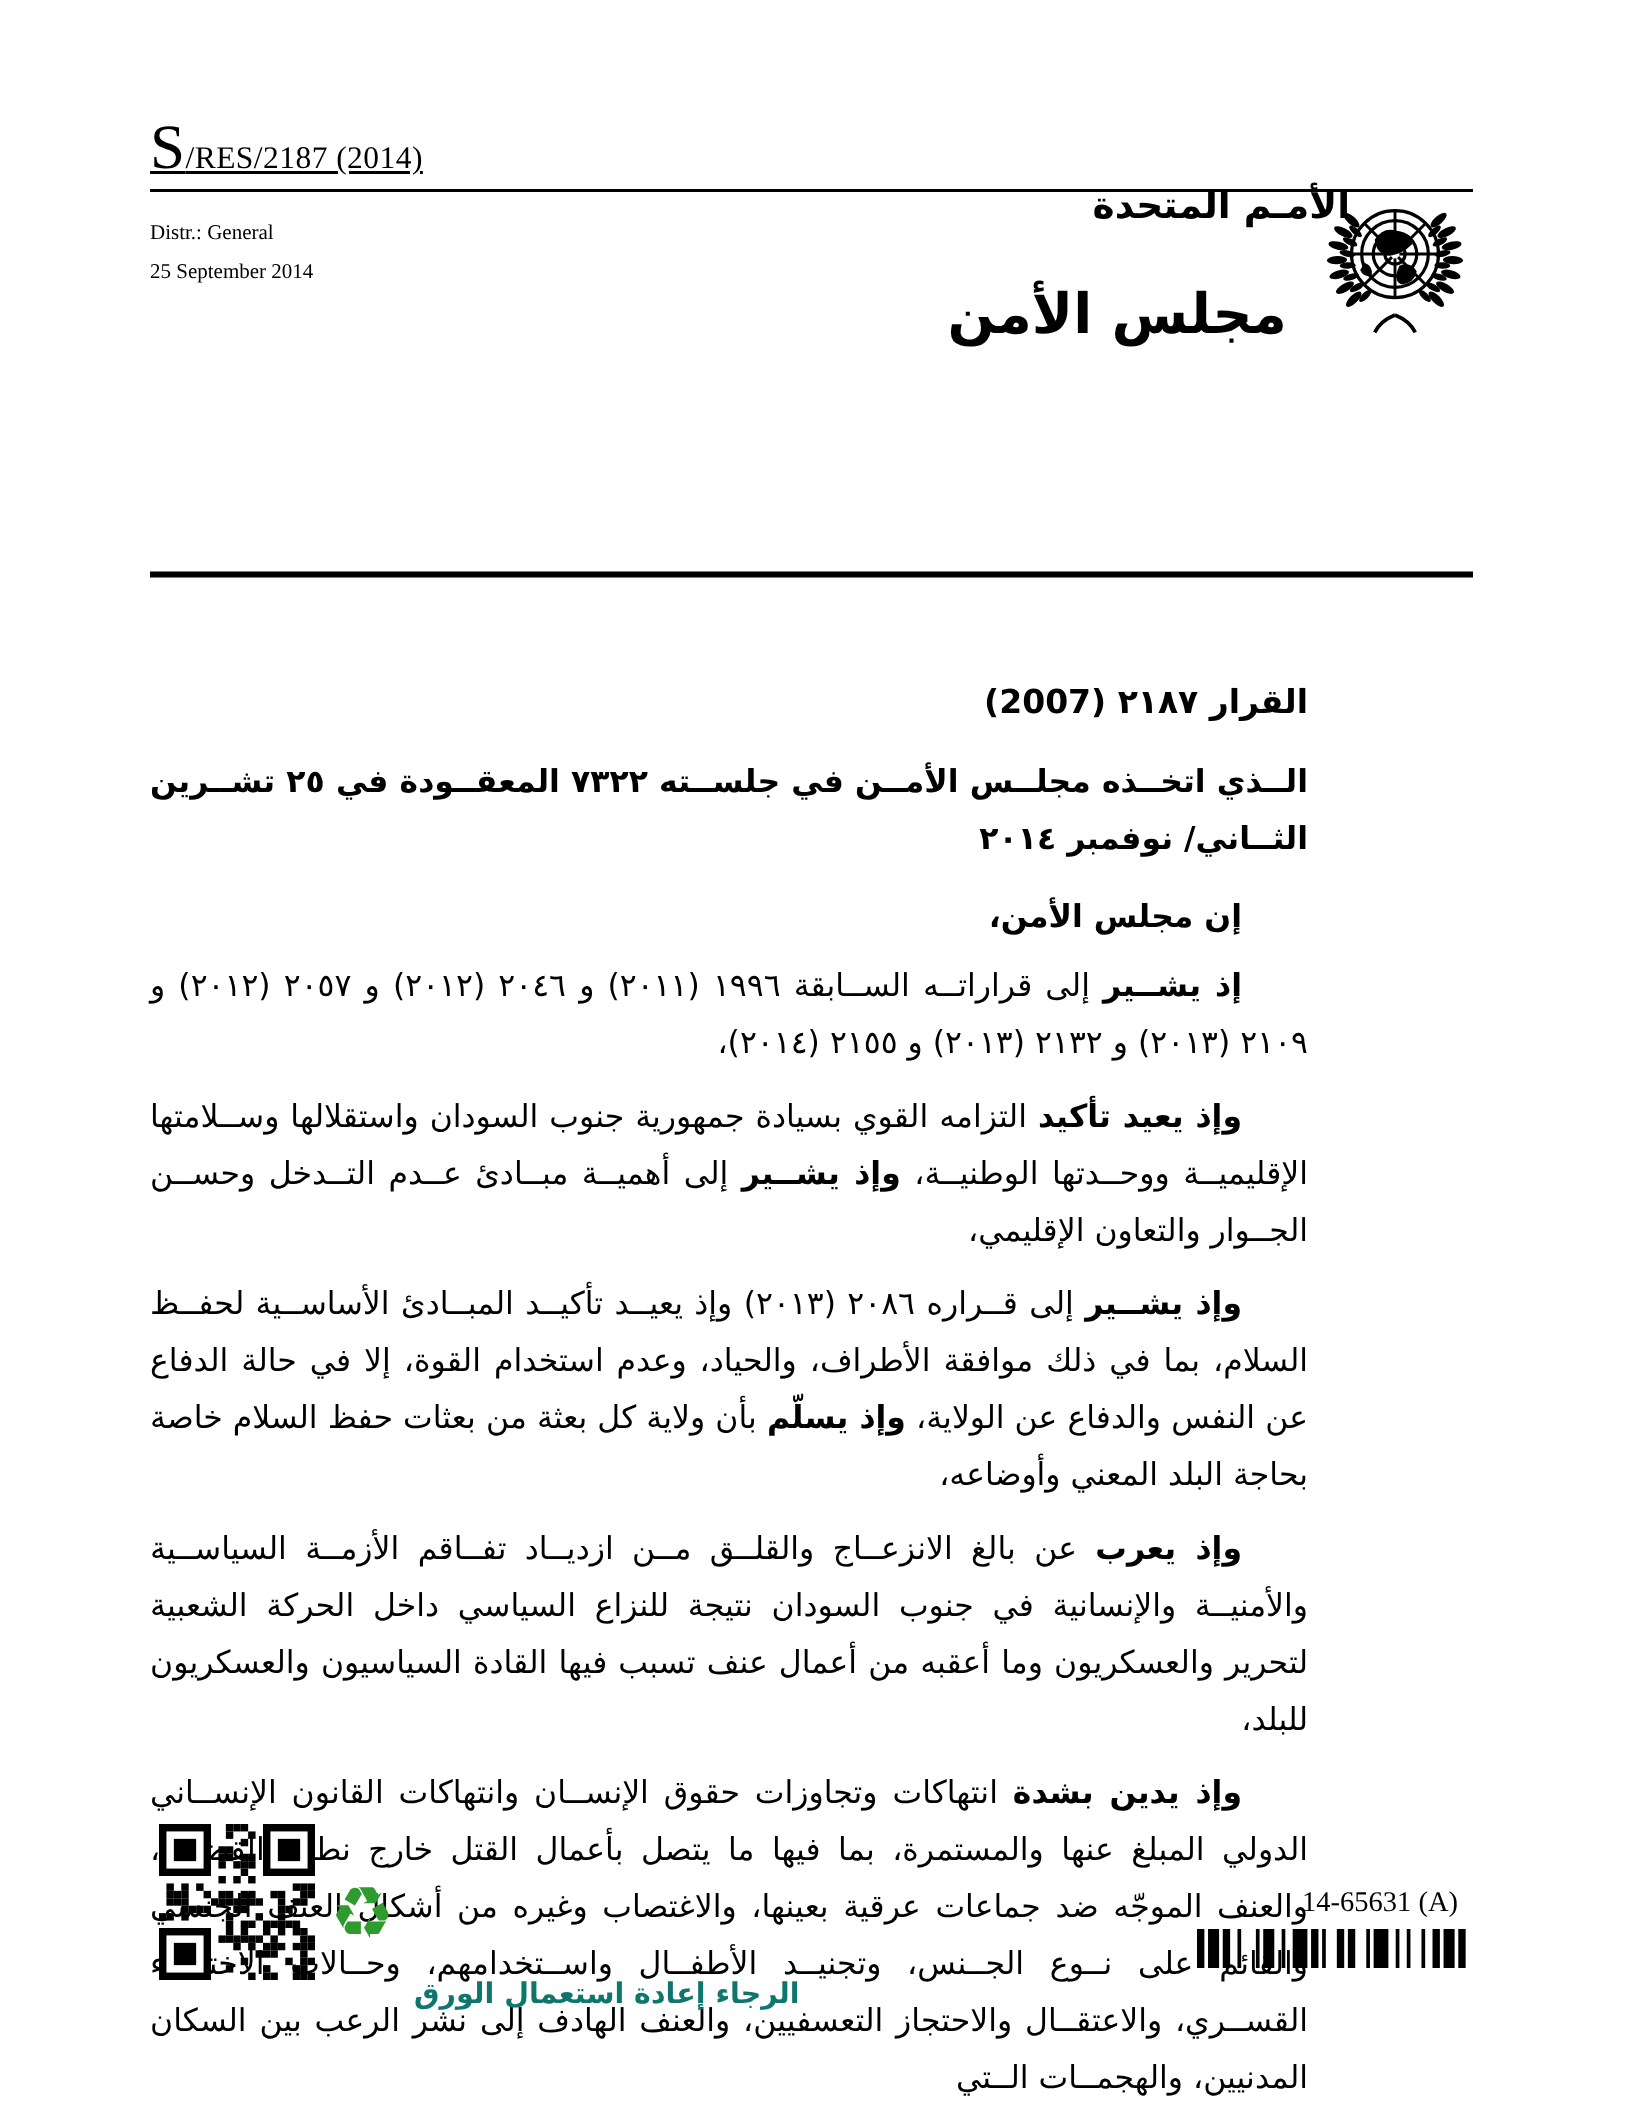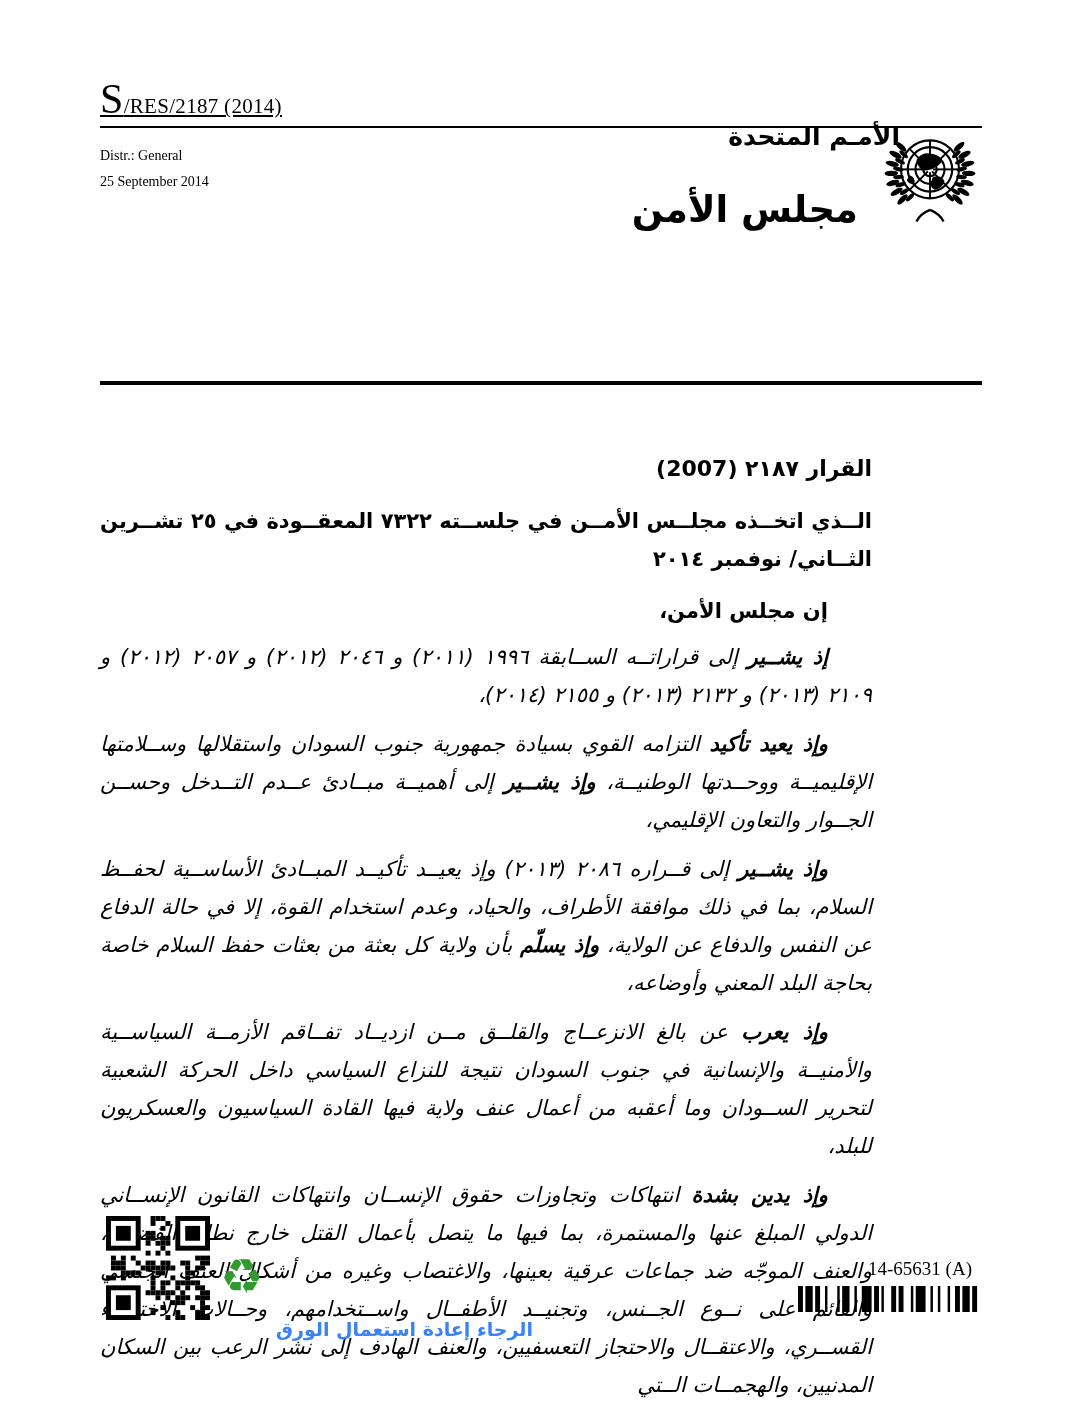--- a/index.html
+++ b/index.html
@@ -21,21 +21,21 @@
 
   
   .rule-thick{left:100px;top:381px;width:882px;height:4px;background:#000;}
   .res-body{
     left:100px;top:394px;width:772px;direction:rtl;text-align:justify;
     font-size:21px;line-height:38px;
   }
   .res-title{font-weight:bold;font-size:22px;text-align:right;margin:8px 0 14px 0;}
   .res-heading{font-weight:bold;margin:0 0 14px 0;}
   .res-opening{font-weight:bold;text-indent:44px;margin:0 0 8px 0;}
-  .res-body p{margin:0 0 11px 0;text-indent:44px;font-style:italic;}
+  .res-body p{margin:0 0 11px 0;text-indent:44px;}
   .lead{font-weight:bold;}
 
   
   .qr{left:106px;top:1216px;width:104px;height:104px;}
   .recycle{left:220px;top:1252px;font-size:48px;line-height:48px;font-family:"DejaVu Sans",sans-serif;}
   .recycle-note{left:276px;top:1270px;font-size:19px;font-weight:bold;direction:rtl;}
   .job-number{right:116px;top:1258px;font-size:19px;}
   .barcode{right:106px;top:1286px;width:184px;height:26px;}
 </style>
 </head>
@@ -104,21 +104,21 @@
 
 <div class="abs rule-thick"></div>
 
 <div class="abs res-body ar">
   <div class="res-title">القرار ٢١٨٧ (2007)</div>
   <div class="res-heading">الــذي اتخــذه مجلــس الأمــن في جلســته ٧٣٢٢ المعقــودة في ٢٥ تشــرين الثــاني/ نوفمبر ٢٠١٤</div>
   <div class="res-opening">إن مجلس الأمن،</div>
   <p><span class="lead">إذ يشــير</span><span> إلى قراراتــه الســابقة ١٩٩٦ (٢٠١١) و ٢٠٤٦ (٢٠١٢) و ٢٠٥٧ (٢٠١٢) و ٢١٠٩ (٢٠١٣) و ٢١٣٢ (٢٠١٣) و ٢١٥٥ (٢٠١٤)،</span></p>
   <p><span class="lead">وإذ يعيد تأكيد</span><span> التزامه القوي بسيادة جمهورية جنوب السودان واستقلالها وســلامتها الإقليميــة ووحــدتها الوطنيــة، </span><span class="lead">وإذ يشــير</span><span> إلى أهميــة مبــادئ عــدم التــدخل وحســن الجــوار والتعاون الإقليمي،</span></p>
   <p><span class="lead">وإذ يشــير</span><span> إلى قــراره ٢٠٨٦ (٢٠١٣) وإذ يعيــد تأكيــد المبــادئ الأساســية لحفــظ السلام، بما في ذلك موافقة الأطراف، والحياد، وعدم استخدام القوة، إلا في حالة الدفاع عن النفس والدفاع عن الولاية، </span><span class="lead">وإذ يسلّم</span><span> بأن ولاية كل بعثة من بعثات حفظ السلام خاصة بحاجة البلد المعني وأوضاعه،</span></p>
-  <p><span class="lead">وإذ يعرب</span><span> عن بالغ الانزعــاج والقلــق مــن ازديــاد تفــاقم الأزمــة السياســية والأمنيــة والإنسانية في جنوب السودان نتيجة للنزاع السياسي داخل الحركة الشعبية لتحرير الســودان وما أعقبه من أعمال عنف ولاية فيها القادة السياسيون والعسكريون للبلد،</span></p>
+  <p><span class="lead">وإذ يعرب</span><span> عن بالغ الانزعــاج والقلــق مــن ازديــاد تفــاقم الأزمــة السياســية والأمنيــة والإنسانية في جنوب السودان نتيجة للنزاع السياسي داخل الحركة الشعبية لتحرير والعسكريون وما أعقبه من أعمال عنف تسبب فيها القادة السياسيون والعسكريون للبلد،</span></p>
   <p><span class="lead">وإذ يدين بشدة</span><span> انتهاكات وتجاوزات حقوق الإنســان وانتهاكات القانون الإنســاني الدولي المبلغ عنها والمستمرة، بما فيها ما يتصل بأعمال القتل خارج نطاق القضــاء، والعنف الموجّه ضد جماعات عرقية بعينها، والاغتصاب وغيره من أشكال العنف الجنسي والقائم على نــوع الجــنس، وتجنيــد الأطفــال واســتخدامهم، وحــالات الاختفــاء القســري، والاعتقــال والاحتجاز التعسفيين، والعنف الهادف إلى نشر الرعب بين السكان المدنيين، والهجمــات الــتي</span></p>
 </div>
 
 <svg class="abs qr" id="qr" viewBox="0 0 105 105">
     <rect x="45" y="0" width="5" height="5" fill="#000"></rect>
     <rect x="50" y="0" width="5" height="5" fill="#000"></rect>
     <rect x="55" y="0" width="5" height="5" fill="#000"></rect>
     <rect x="45" y="5" width="5" height="5" fill="#000"></rect>
     <rect x="60" y="5" width="5" height="5" fill="#000"></rect>
     <rect x="55" y="10" width="5" height="5" fill="#000"></rect>
@@ -234,21 +234,21 @@
     <rect x="5" y="5" width="25" height="25" fill="#fff"></rect>
     <rect x="10" y="10" width="15" height="15" fill="#000"></rect>
     <rect x="70" y="0" width="35" height="35" fill="#000"></rect>
     <rect x="75" y="5" width="25" height="25" fill="#fff"></rect>
     <rect x="80" y="10" width="15" height="15" fill="#000"></rect>
     <rect x="0" y="70" width="35" height="35" fill="#000"></rect>
     <rect x="5" y="75" width="25" height="25" fill="#fff"></rect>
     <rect x="10" y="80" width="15" height="15" fill="#000"></rect>
   </svg>
 <div class="abs recycle" style="color: rgb(47, 155, 47);">♻</div>
-<div class="abs recycle-note ar" style="color: #3b82f6;">الرجاء إعادة استعمال الورق</div>
+<div class="abs recycle-note ar" style="color: #0f766e;">الرجاء إعادة استعمال الورق</div>
 <div class="abs job-number">14-65631 (A)</div>
 <svg class="abs barcode" id="barcode" viewBox="0 0 184 26" preserveAspectRatio="none">
     <rect x="0" y="0" width="4.906666666666666" height="26" fill="#000"></rect>
     <rect x="7.359999999999999" y="0" width="7.359999999999999" height="26" fill="#000"></rect>
     <rect x="17.173333333333332" y="0" width="4.906666666666666" height="26" fill="#000"></rect>
     <rect x="26.986666666666665" y="0" width="2.453333333333333" height="26" fill="#000"></rect>
     <rect x="39.25333333333333" y="0" width="2.453333333333333" height="26" fill="#000"></rect>
     <rect x="44.16" y="0" width="7.359999999999999" height="26" fill="#000"></rect>
     <rect x="56.42666666666666" y="0" width="2.453333333333333" height="26" fill="#000"></rect>
     <rect x="63.78666666666666" y="0" width="9.813333333333333" height="26" fill="#000"></rect>

